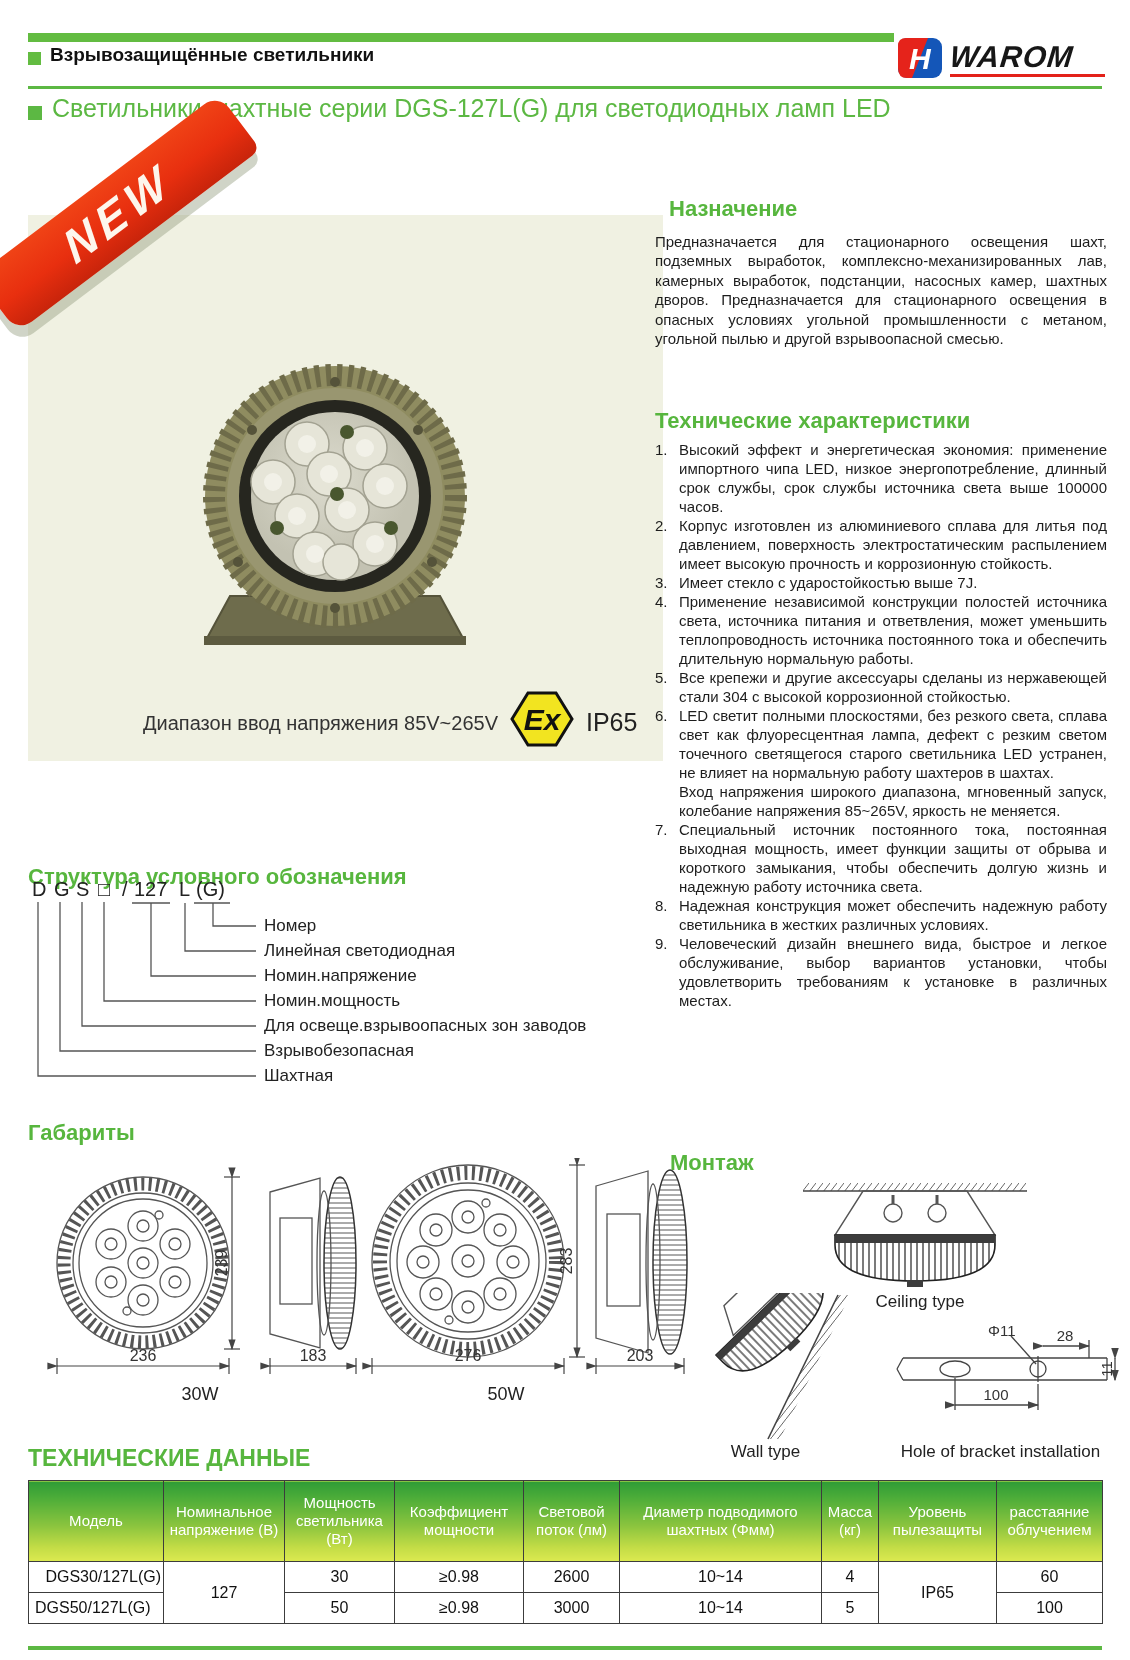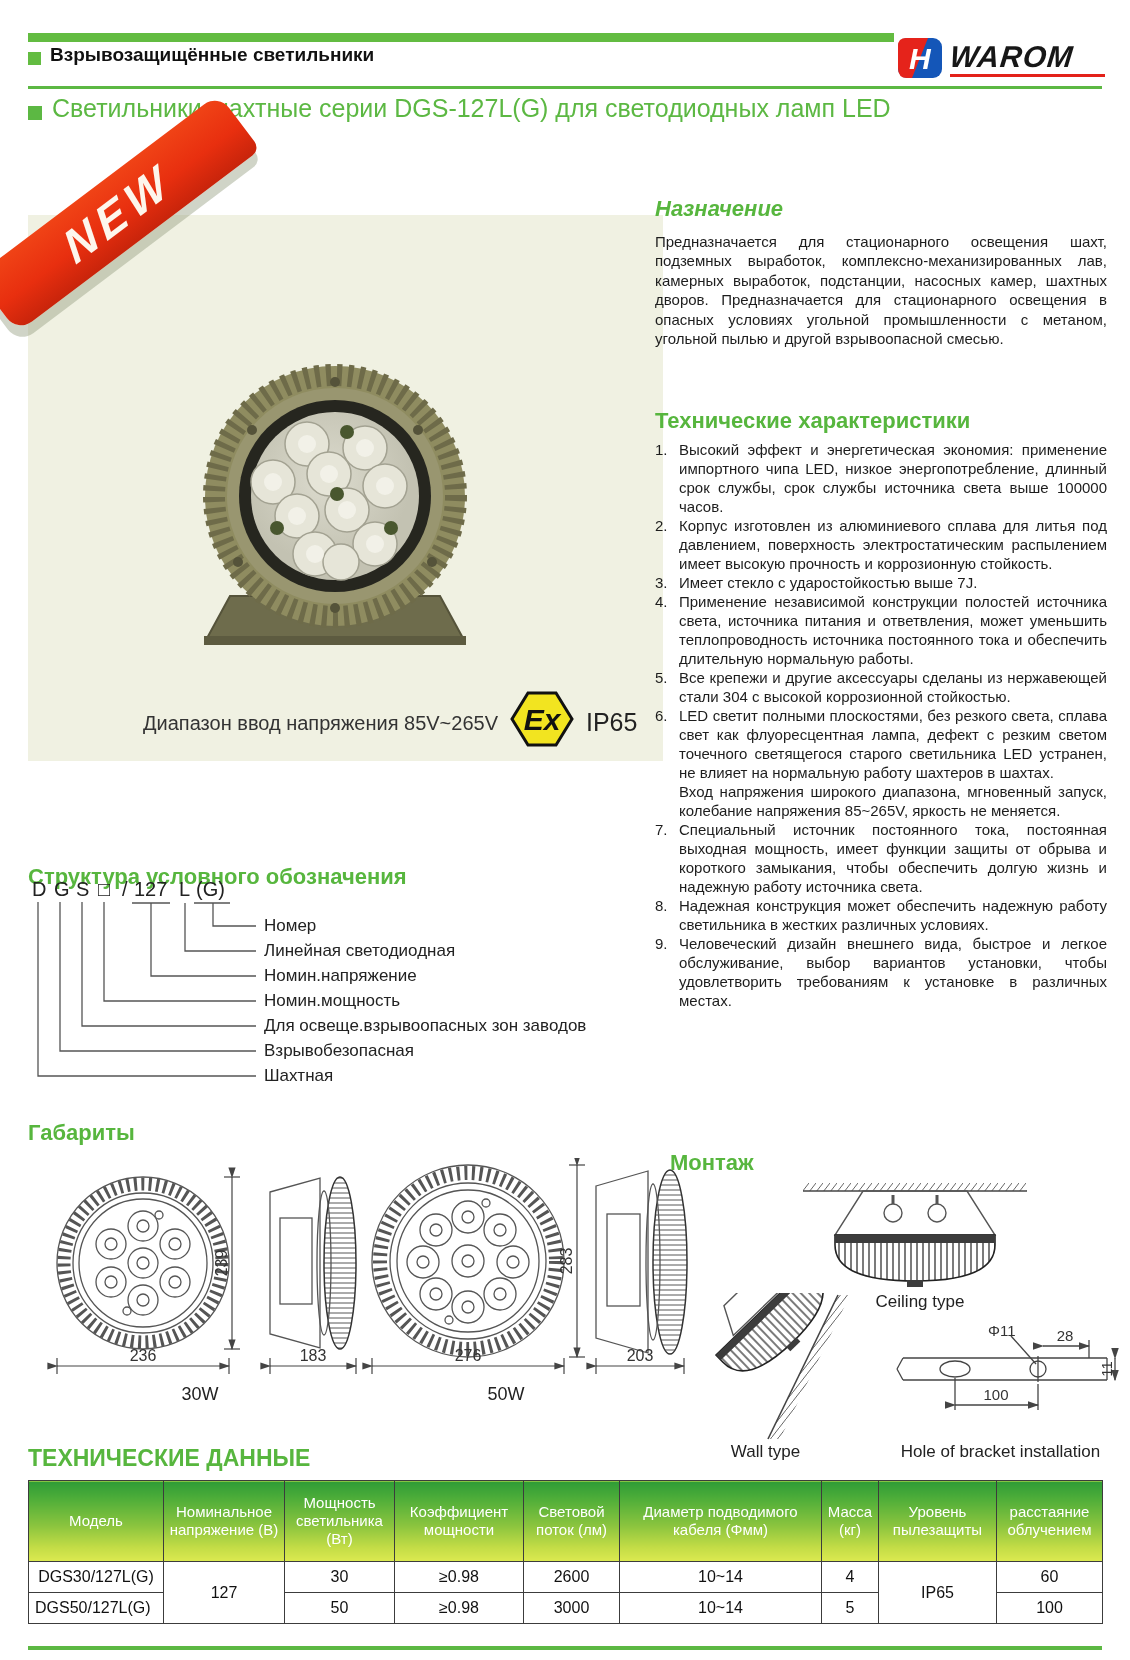--- a/index.html
+++ b/index.html
@@ -29,21 +29,21 @@
           display:flex;align-items:center;justify-content:center;}
   .ribbon span{color:#fdf6ec;font-size:46px;font-weight:bold;font-style:italic;
                letter-spacing:6px;transform:skewX(-8deg);}
   .volt-note{left:68px;top:712px;width:430px;text-align:right;font-size:20px;color:#333;}
   .ip-label{left:586px;top:708px;font-size:25px;color:#222;}
 
   
   .h-green{font-size:22px;font-weight:bold;color:#57b63e;}
   .h-struct{left:28px;top:864px;}
   .h-dims{left:28px;top:1120px;}
-  .h-purpose{left:655px;top:196px;font-style:italic;}
+  .h-purpose{left:669px;top:196px;}
   .h-specs{left:655px;top:408px;}
   .h-mount{left:655px;top:1150px;margin-left:15px;}
   .h-table{left:28px;top:1445px;font-size:23px;}
 
   
   .purpose-body{left:655px;top:232px;width:452px;font-size:15px;line-height:19.4px;
                 text-align:justify;color:#1d1d1d;}
   .spec-list{left:655px;top:440px;width:452px;font-size:15px;line-height:19px;
              text-align:justify;color:#1d1d1d;}
   .li{display:flex;}
@@ -435,29 +435,29 @@
         <col style="width:118px">
         <col style="width:106px">
     </colgroup>
     <thead>
       <tr>
         <th>Модель</th>
         <th>Номинальное напряжение (В)</th>
         <th>Мощность светильника (Вт)</th>
         <th>Коэффициент мощности</th>
         <th>Световой поток (лм)</th>
-        <th>Диаметр подводимого кабеля (Φмм)</th>
+        <th>Диаметр подводимого шахтных (Φмм)</th>
         <th>Масса (кг)</th>
         <th>Уровень пылезащиты</th>
         <th>расстаяние облучением</th>
       </tr>
     </thead>
     <tbody>
       <tr>
-        <td style="text-align:center;padding-left:2px;">DGS30/127L(G)</td>
+        <td style="text-align:right;padding-left:2px;">DGS30/127L(G)</td>
         <td rowspan="2">127</td>
         <td>30</td>
         <td>≥0.98</td>
         <td>2600</td>
         <td>10~14</td>
         <td>4</td>
         <td rowspan="2">IP65</td>
         <td>60</td>
       </tr>
       <tr>

